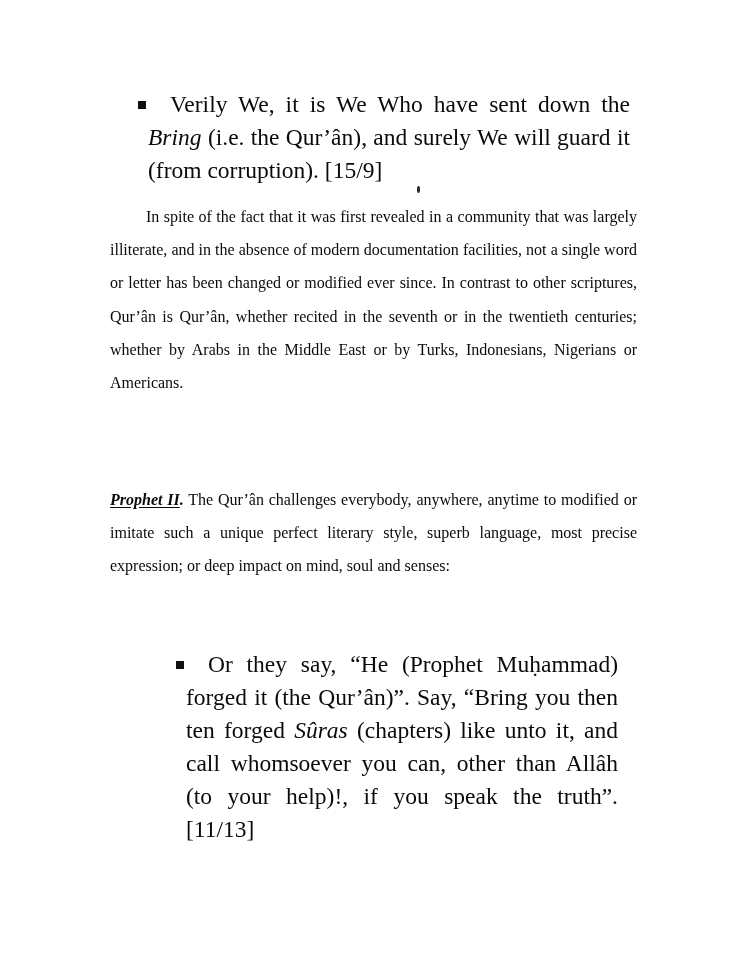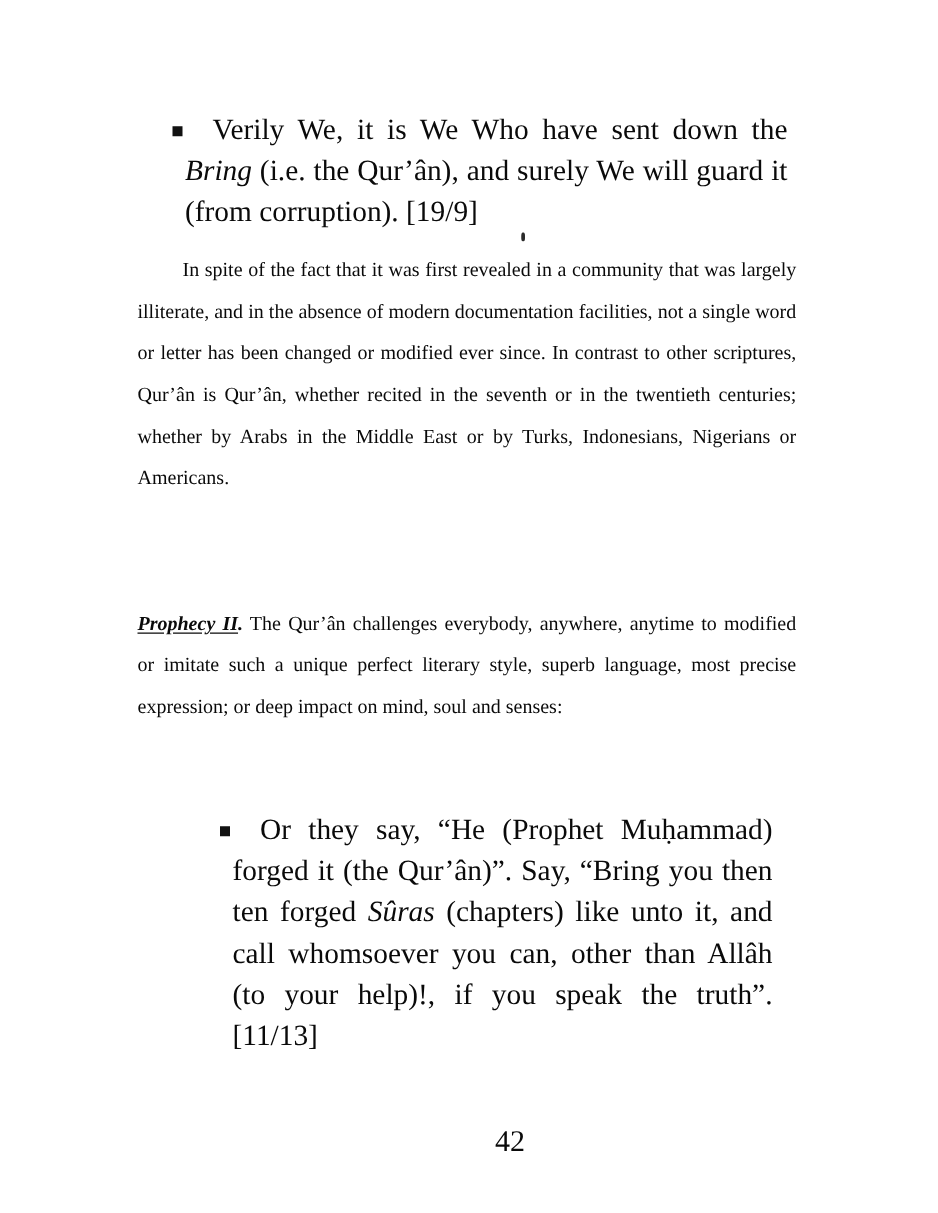--- a/index.html
+++ b/index.html
@@ -93,39 +93,38 @@
   }
 </style>
 </head>
 <body>
 
 <div class="page">
 
   <div class="block quote-block" style="left:138px; top:88px; width:492px;">
     <div class="bullet-row">
       <span class="sq-bullet" style="left:0px; top:13px;"></span>
-      <span class="quote-text" style="padding-left:10px;"><span class="first-line-pad" style="width:22px"></span><span>Verily We, it is We Who have sent down the </span><i>Bring</i><span> (i.e. the Qur’ân), and surely We will guard it (from corruption). [19/9]</span></span>
+      <span class="quote-text" style="padding-left:10px;"><span class="first-line-pad" style="width:22px"></span><span>Verily We, it is We Who have sent down the </span><i>Bring</i><span> (i.e. the Qur’ân), and surely We will guard it (from corruption). [15/9]</span></span>
     </div>
   </div>
 
   <span class="speck" style="left:417px; top:186px; width:3px; height:7px;"></span>
 
   <div class="block para indent-first" style="left:110px; top:200px; width:527px;">
     <span>In spite of the fact that it was first revealed in a community that was largely illiterate, and in the absence of modern documentation facilities, not a single word or letter has been changed or modified ever since. In contrast to other scriptures, Qur’ân is Qur’ân, whether recited in the seventh or in the twentieth centuries; whether by Arabs in the Middle East or by Turks,</span>
     <span class="lastline">Indonesians, Nigerians or Americans.</span>
   </div>
 
   <div class="block para" style="left:110px; top:483px; width:527px;">
-    <span class="prophecy-label">Prophecy II</span><span style="font-weight:bold;font-style:italic;">.</span><span> The Qur’ân challenges everybody, anywhere, anytime to modified or imitate such a unique perfect literary style, superb language, most precise expression; or deep impact on mind,</span>
+    <span class="prophecy-label">Prophet II</span><span style="font-weight:bold;font-style:italic;">.</span><span> The Qur’ân challenges everybody, anywhere, anytime to modified or imitate such a unique perfect literary style, superb language, most precise expression; or deep impact on mind,</span>
     <span class="lastline">soul and senses:</span>
   </div>
 
   <div class="block quote-block" style="left:176px; top:648px; width:442px;">
     <div class="bullet-row">
       <span class="sq-bullet" style="left:0px; top:13px;"></span>
       <span class="quote-text" style="padding-left:10px;"><span class="first-line-pad" style="width:22px"></span><span>Or they say, “He (Prophet Muḥammad) forged it (the Qur’ân)”. Say, “Bring you then ten forged </span><i>Sûras</i><span> (chapters) like unto it, and call whomsoever you can, other than Allâh (to your help)!, if you speak the</span>
         <span class="lastline">truth”. [11/13]</span></span>
     </div>
   </div>
 
-  <div class="page-number" style="left:0px; top:900px; width:750px; padding-left:66px; box-sizing:border-box;">42</div>
 
 </div>
 
 </body></html>

